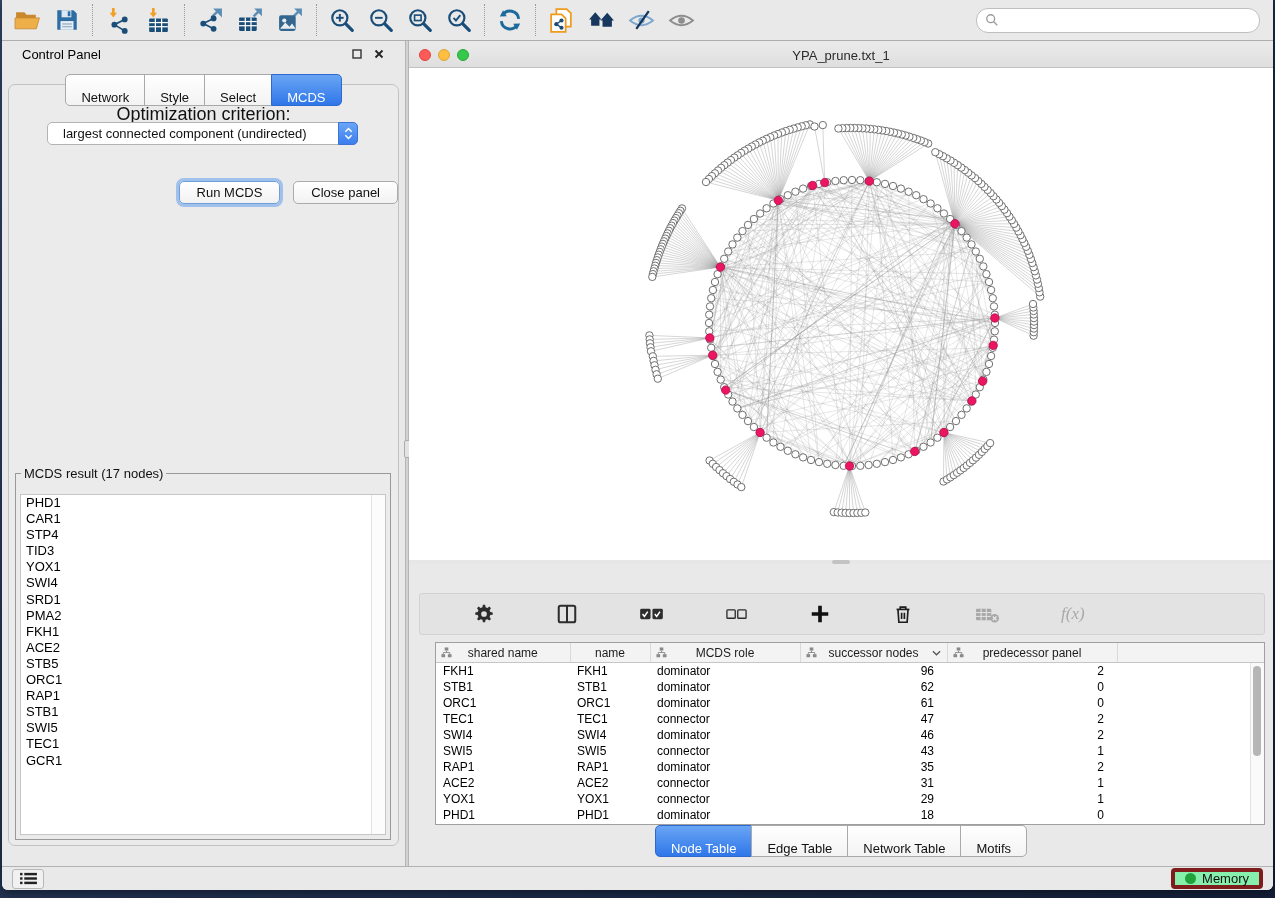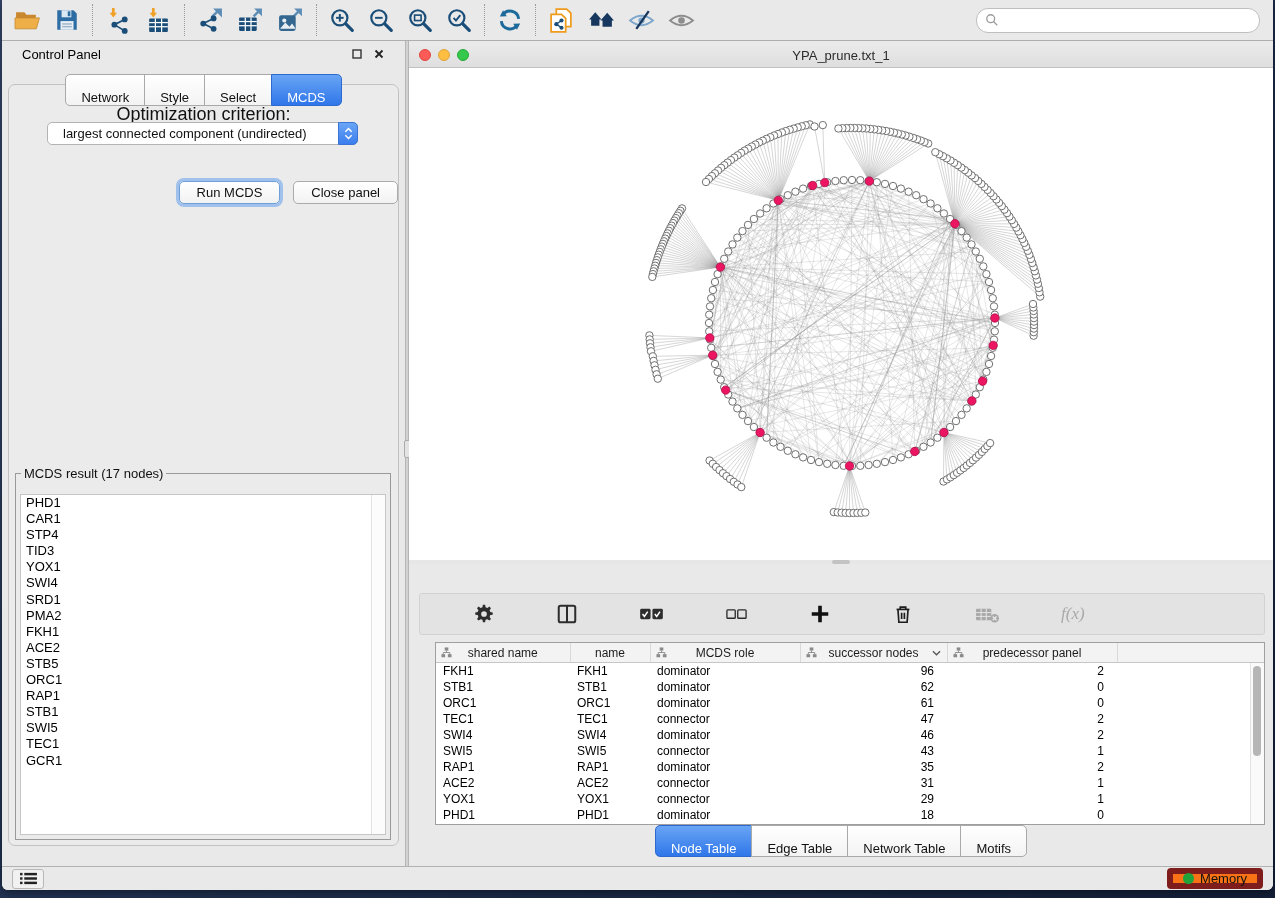--- a/index.html
+++ b/index.html
@@ -68,21 +68,21 @@
   th .tree{position:absolute;left:5px;top:4px;}
   th .chev{position:absolute;right:6px;top:7px;}
   td{font-size:12px;height:16px;padding:0 0 0 7px;color:#000;white-space:nowrap;overflow:hidden;}
   td.num{text-align:right;padding-right:13px;}
   .tbl-scroll{position:absolute;top:20px;right:0;bottom:0;width:13px;background:#fafafa;border-left:1px solid #e2e2e2;}
   .tbl-thumb{position:absolute;top:3px;left:2px;width:8px;height:90px;background:#b6b6b6;border-radius:4px;}
   .tp-tabs{position:absolute;bottom:9px;left:0;right:0;display:flex;justify-content:center;}
   
   .status-bar{position:absolute;left:0;right:0;bottom:0;height:24px;border-top:1px solid #b2b2b2;display:flex;align-items:center;padding:0 10px;background:#e9e9e9;box-sizing:border-box;border-radius:0 0 6px 6px;}
   .sb-btn{width:32px;height:20px;border:1px solid #b8b8b8;border-radius:3px;background:#f1f1f1;display:flex;align-items:center;justify-content:center;padding:0;}
-  .mem-btn{margin-left:auto;height:21px;border:6px solid #7f1d1d;border-radius:4px;background:#f97316;display:flex;align-items:center;gap:6px;padding:0 10px;font:13px "Liberation Sans",sans-serif;color:#111;}
+  .mem-btn{margin-left:auto;height:21px;border:4px solid #7f1d1d;border-radius:4px;background:#86efac;display:flex;align-items:center;gap:6px;padding:0 10px;font:13px "Liberation Sans",sans-serif;color:#111;}
   .mem-dot{width:11px;height:11px;border-radius:50%;background:#1fa33a;}
 </style>
 </head>
 <body>
 
 <div class="app">
 
   <div class="toolbar" id="tb-groups">
       <div class="tb-group">
         <button class="tb-btn">

